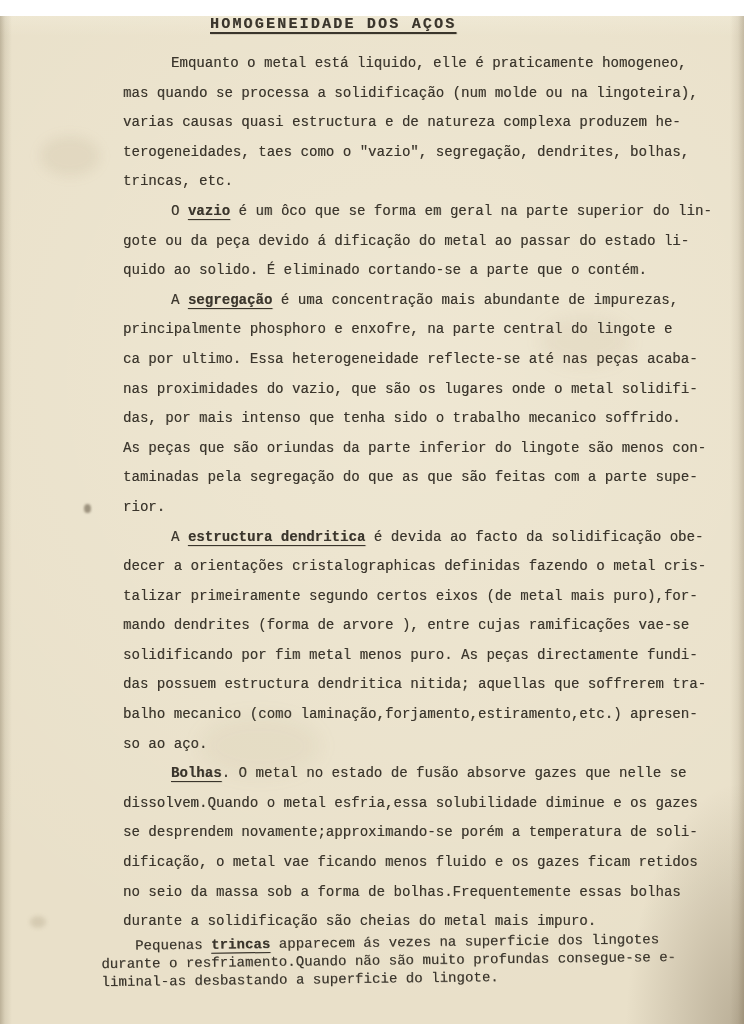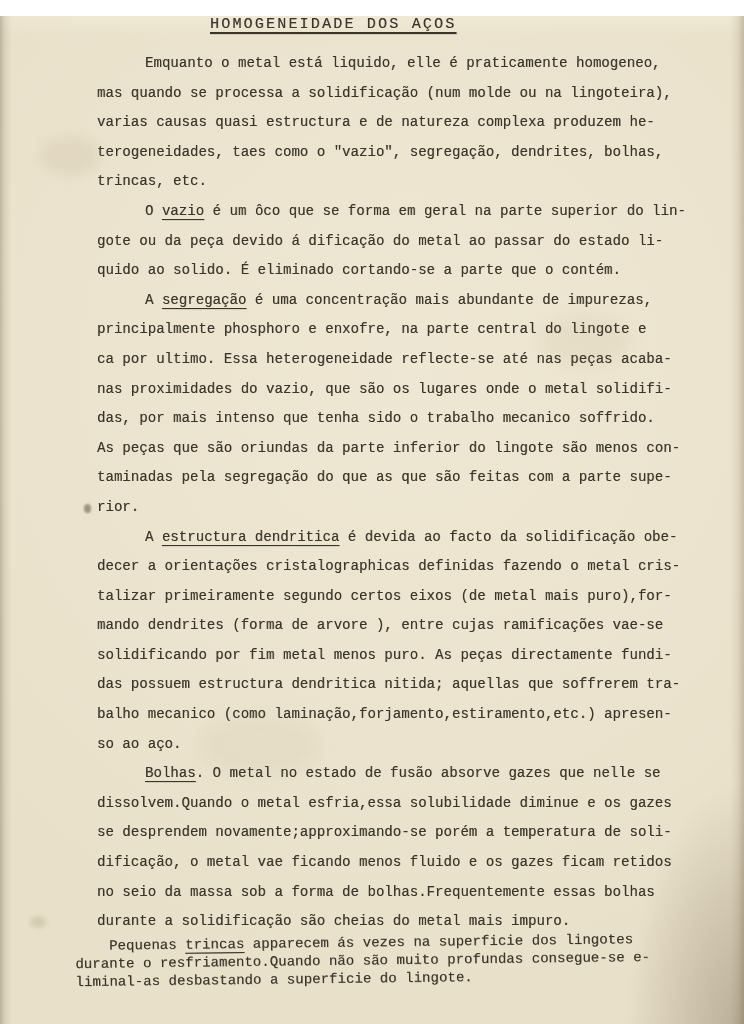--- a/index.html
+++ b/index.html
@@ -50,44 +50,47 @@
     margin-top: 16px;
     padding-left: 210px;
     font-size: 15px;
     letter-spacing: 2.2px;
     white-space: pre;
   }
   .title span {
     text-decoration: underline;
     text-underline-offset: 4px;
     text-decoration-thickness: 1.5px;
+    font-weight: bold;
   }
   .doc-body {
     margin-top: 16px;
     padding-left: 97px;
     padding-right: 46px;
     font-size: 14px;
+    margin-left: 26px;
   }
   .para .line {
     white-space: pre;
     letter-spacing: 0.05px;
   }
   .para.double .line { line-height: 29.6px; }
   .para.single .line { line-height: 18px; }
   .para.double .line.first { text-indent: 48px; }
   .para.single {
     margin-left: -22px;
     transform: rotate(-0.7deg);
     transform-origin: left top;
   }
   .para.single .line.first { text-indent: 34px; }
   .u {
     text-decoration: underline;
     text-underline-offset: 3.5px;
     text-decoration-thickness: 1.4px;
+    font-weight: bold;
   }
 </style>
 </head>
 <body>
 
 <div class="page">
   <div class="title"><span>HOMOGENEIDADE DOS AÇOS</span></div>
   <div class="doc-body">
       <div class="para double">
         <div class="line first"><span>Emquanto o metal está liquido, elle é praticamente homogeneo,</span></div>

